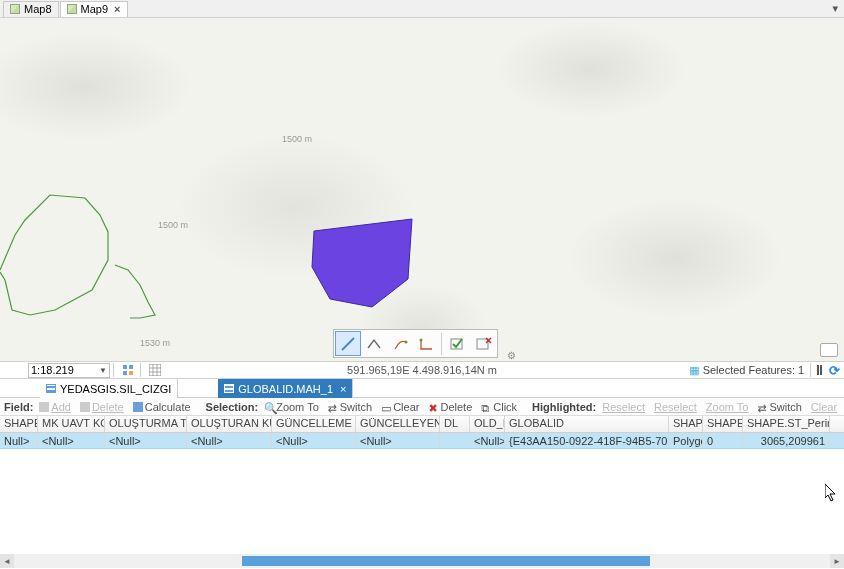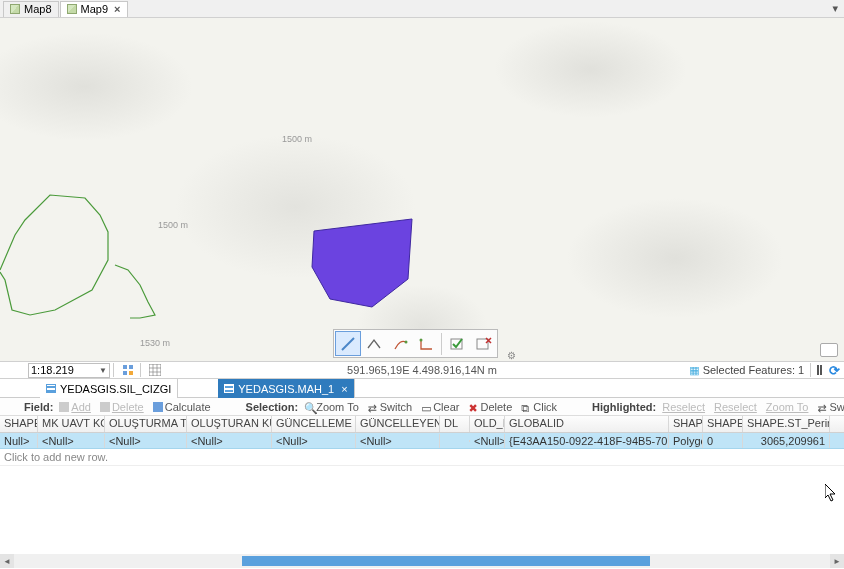--- a/index.html
+++ b/index.html
@@ -44,21 +44,21 @@
 .pause-icon span { width:2px; height:10px; background:#555; }
 .refresh-icon { color:#2b8ae0; font-size:13px; font-weight:bold; }
 
 .bottom-tabs { height: 19px; display:flex; background:#fff; border-bottom:1px solid #ccc; }
 .btab { display:flex; align-items:center; height:19px; padding:0 6px; gap:4px; border-right:1px solid #ccc; background:#fff; cursor:pointer;margin-left:40px; }
 .btab.active { background:#2f7bbd; color:#fff; }
 .btab .tbl-icon { width:10px; height:9px; background:repeating-linear-gradient(0deg,#5aa0dd 0 2px,#fff 2px 4px); border:1px solid #5aa0dd; }
 .btab.active .tbl-icon { border-color:#fff; }
 
 .attr-toolbar { height: 18px; display:flex; align-items:center; background:#fdfdfd; border-bottom:1px solid #ddd; padding:0 4px; gap:3px; }
-.attr-toolbar .lbl-bold { font-weight:bold; color:#444;margin-left:20px; }
+.attr-toolbar .lbl-bold { font-weight:bold; color:#444; }
 .tool-btn { display:flex; align-items:center; gap:2px; padding:0 3px; color:#555; white-space:nowrap; }
 .tool-btn.disabled { color:#bbb;text-decoration:underline; }
 .tool-btn .ic { width:10px; height:10px; display:inline-block; }
 .burger { margin-left:auto; display:flex; flex-direction:column; gap:2px; width:12px; cursor:pointer; }
 .burger span { height:1.5px; background:#555; }
 
 .table-wrap { height: 152px; overflow:hidden; background:#fff; position:relative; }
 .thead { display:flex; height:17px; background:linear-gradient(#fdfdfd,#f0f0f0); border-bottom:1px solid #d0d0d0; }
 .th { border-right:1px solid #d8d8d8; padding:1px 4px; color:#444; font-weight:normal; overflow:hidden; white-space:nowrap; }
 .trow { display:flex; height:16px; align-items:center; }
@@ -181,21 +181,21 @@
   </div>
 </div>
 
 <div class="bottom-tabs">
   <div class="btab">
     <span class="tbl-icon"></span>
     <span>YEDASGIS.SIL_CIZGI</span>
   </div>
   <div class="btab active">
     <span class="tbl-icon"></span>
-    <span>YEDASGIS.MAH_1</span>
+    <span>GLOBALID.MAH_1</span>
     <span style="margin-left:3px">×</span>
   </div>
 </div>
 
 <div class="attr-toolbar">
   <span class="lbl-bold">Field:</span>
   <span class="tool-btn disabled">
       <span class="ic" style="background:#ccc"></span>
       <span>Add</span>
     </span>
@@ -277,21 +277,20 @@
     <div class="td c3">&lt;Null&gt;</div>
     <div class="td c4">&lt;Null&gt;</div>
     <div class="td c5">&lt;Null&gt;</div>
     <div class="td c6"></div>
     <div class="td c7">&lt;Null&gt;</div>
     <div class="td c8">{E43AA150-0922-418F-94B5-706AE98B8AAE}</div>
     <div class="td c9">Polygon</div>
     <div class="td c10">0</div>
     <div class="td c11">3065,209961</div>
   </div>
-  <div class="add-row">Click to add new row.</div>
 
   <div class="hscroll">
     <div class="arrow-btn">◄</div>
     <div class="track">
         <div class="thumb"></div>
       </div>
     <div class="arrow-btn">►</div>
   </div>
 </div>
 

